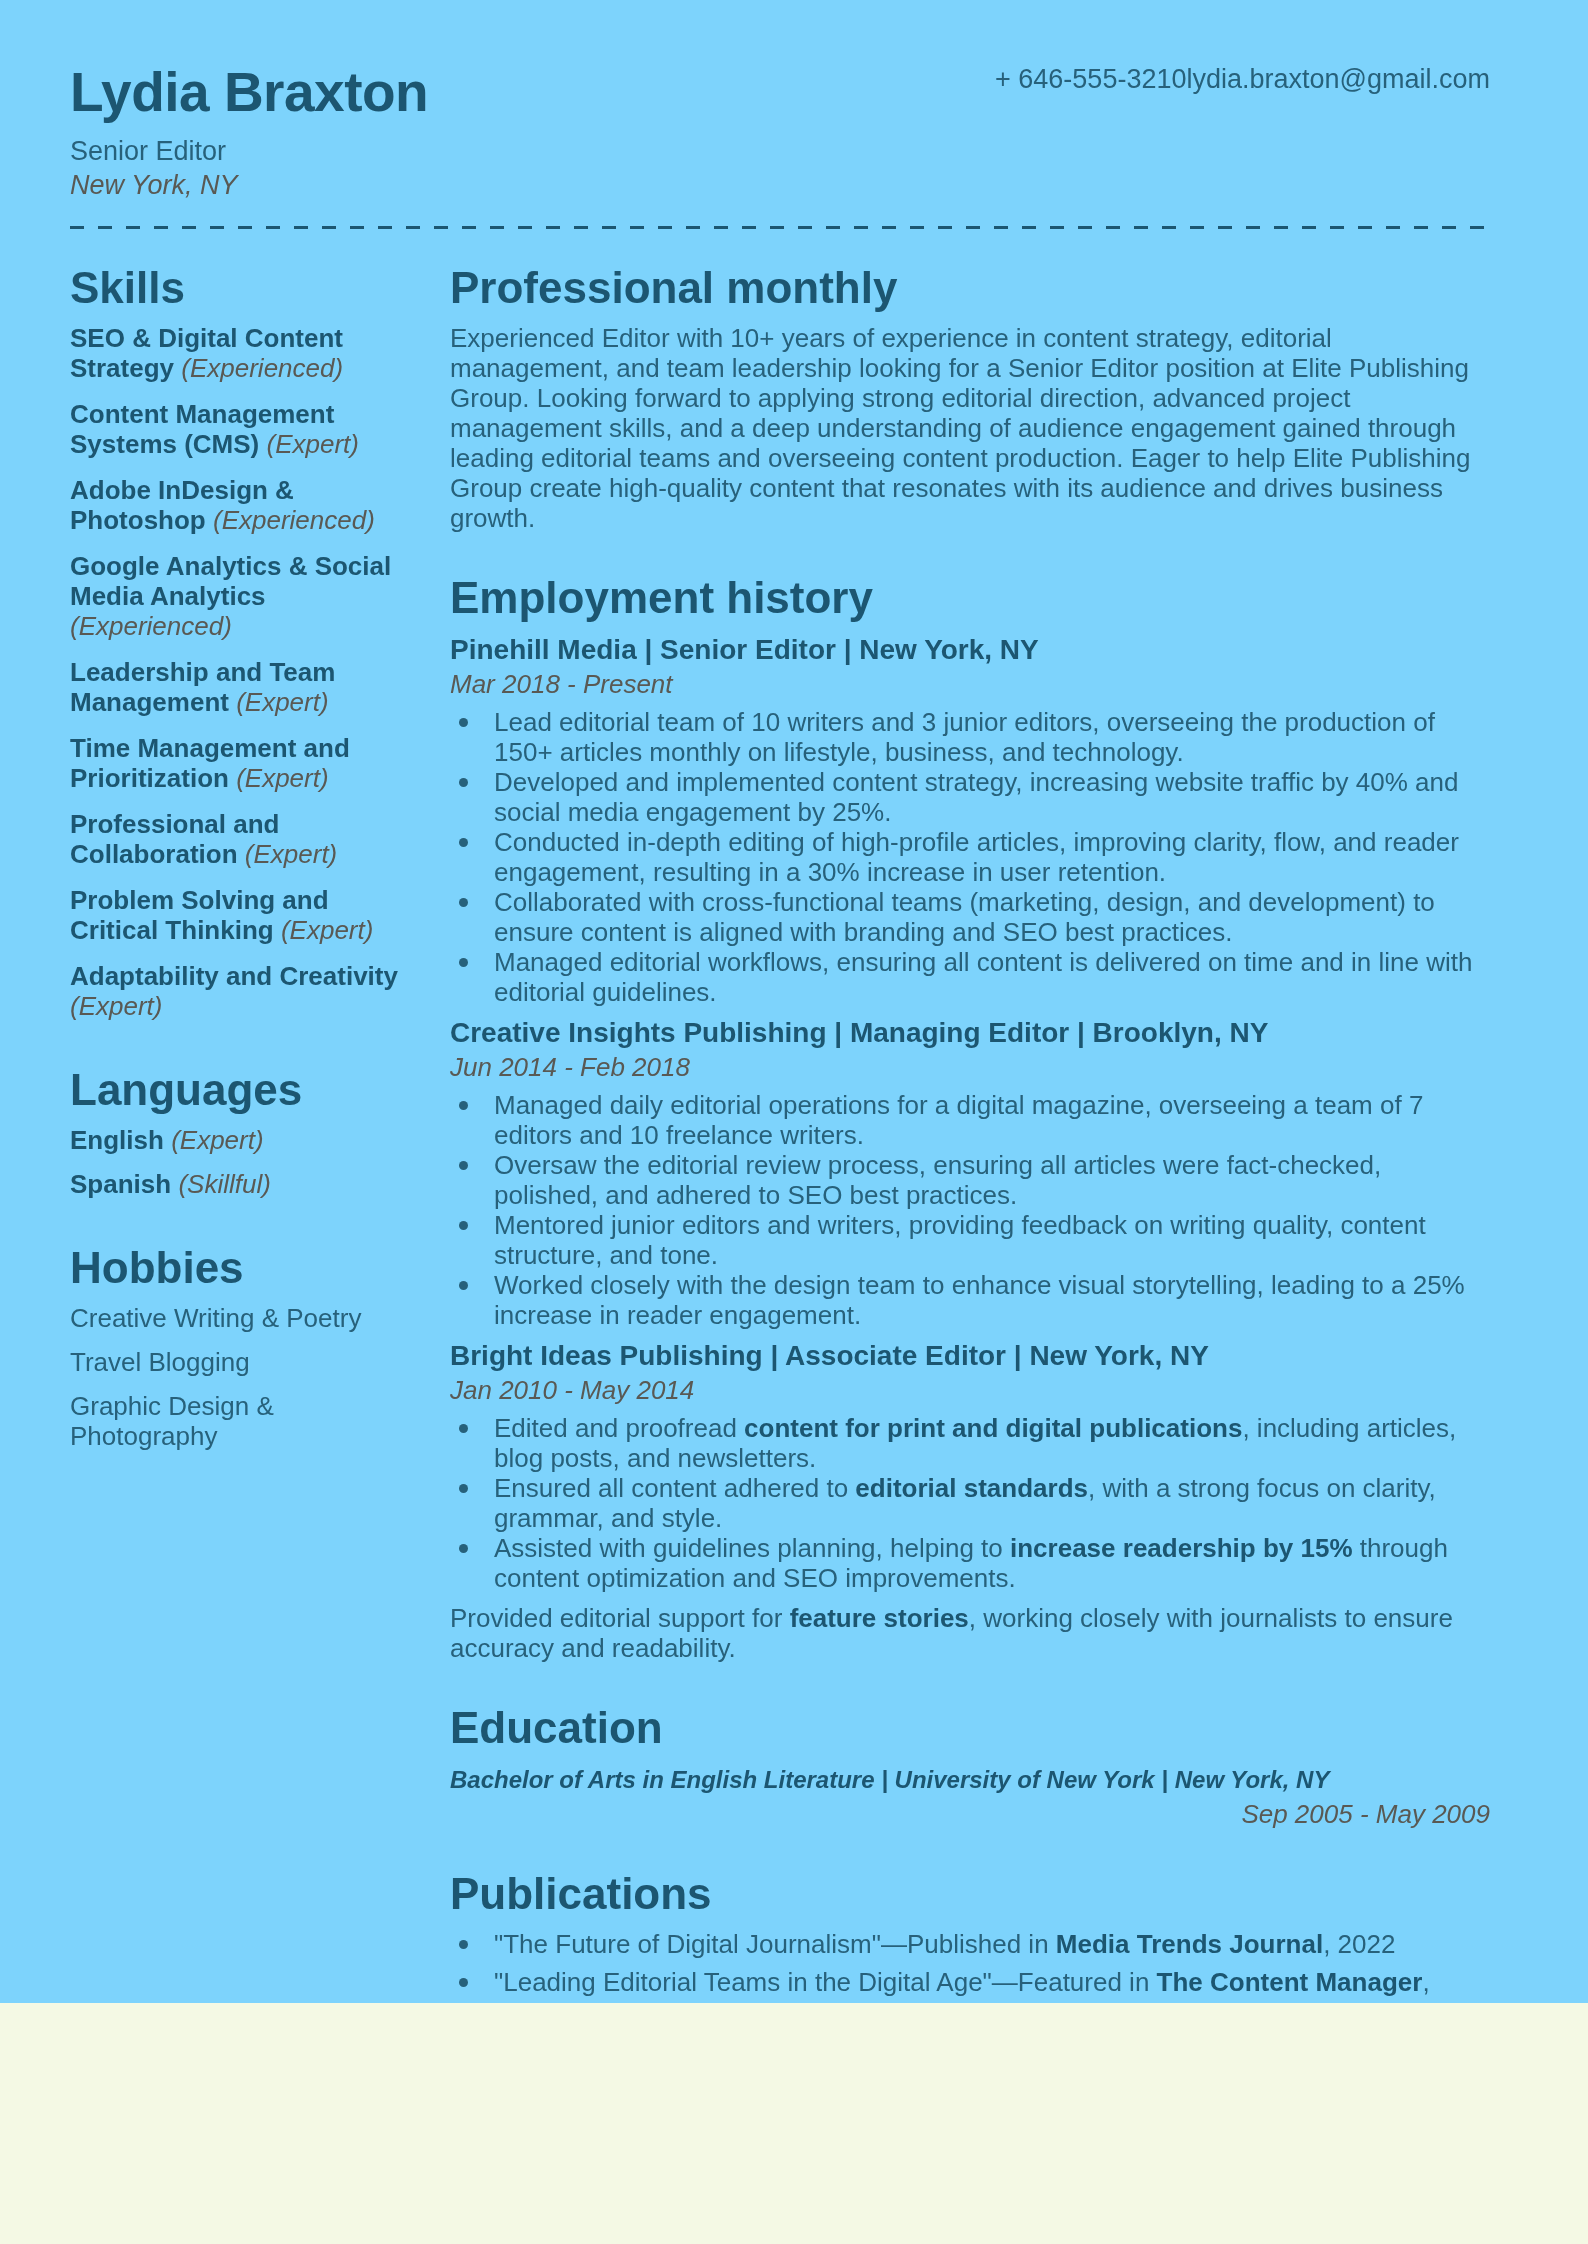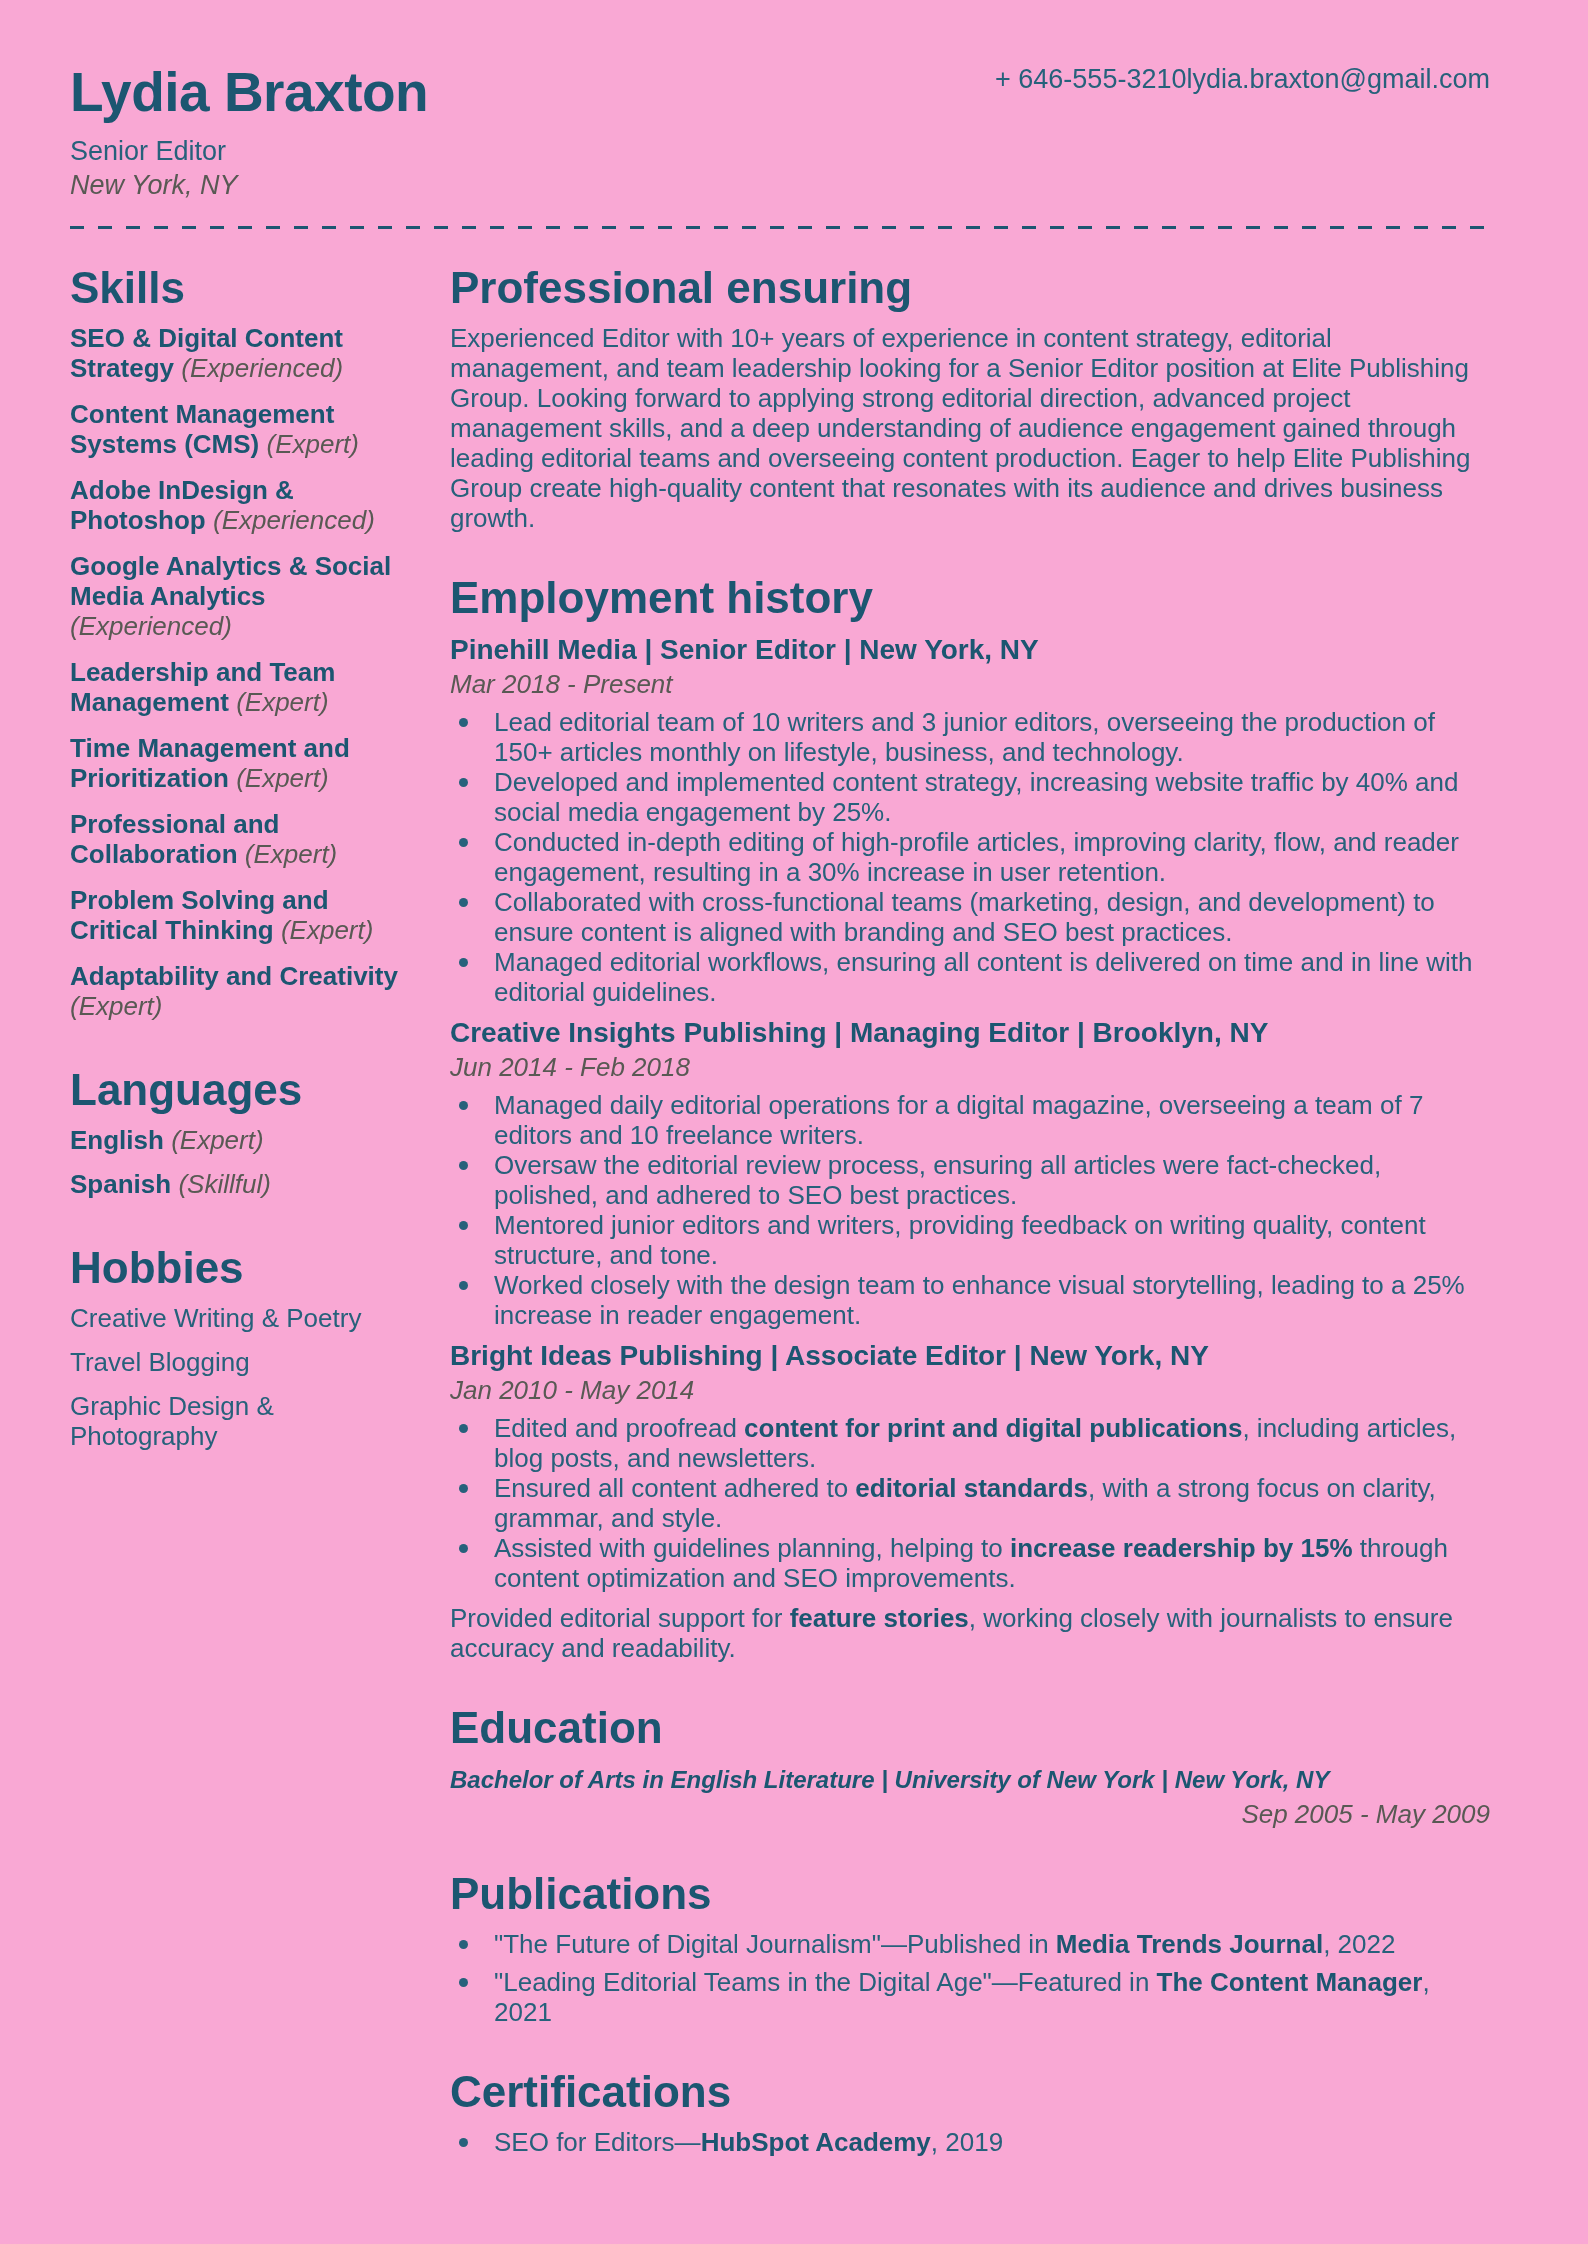--- a/index.html
+++ b/index.html
@@ -1,18 +1,18 @@
 <!DOCTYPE html>
 <html><head>
 <meta charset="utf-8">
 <style>
   html, body { margin:0; padding:0; background:#f4f9e4; }
   .page {
-    width:1588px; height:2244px; box-sizing:border-box; overflow:hidden;
-    background:#f9a8d4;
+    width:1588px; height:2003px; box-sizing:border-box; overflow:hidden;
+    background:#7dd3fc;
     padding:62px 98px 40px 70px;
     font-family:"Liberation Sans", sans-serif;
     font-size:26px; line-height:30px;
     color:#27617b;
   }
   
   .header { display:flex; justify-content:space-between; }
   .name {
     margin:0 0 12px; font-size:55px; line-height:60px; font-weight:bold;
     color:#1c5671; letter-spacing:-0.5px;
@@ -113,21 +113,21 @@
         <ul class="plain">
             <li class="hobby-item">Creative Writing &amp; Poetry</li>
             <li class="hobby-item">Travel Blogging</li>
             <li class="hobby-item">Graphic Design &amp; Photography</li>
           </ul>
       </section>
     </aside>
 
     <main class="main">
       <section class="sec">
-        <h2 class="sec-title">Professional ensuring</h2>
+        <h2 class="sec-title">Professional monthly</h2>
         <p class="summary-text">Experienced Editor with 10+ years of experience in content strategy, editorial management, and team leadership looking for a Senior Editor position at Elite Publishing Group. Looking forward to applying strong editorial direction, advanced project management skills, and a deep understanding of audience engagement gained through leading editorial teams and overseeing content production. Eager to help Elite Publishing Group create high-quality content that resonates with its audience and drives business growth.</p>
       </section>
 
       <section class="sec">
         <h2 class="sec-title">Employment history</h2>
         <div>
             <div class="job">
               <h3 class="job-heading">Pinehill Media | Senior Editor | New York, NY</h3>
               <div class="job-dates">Mar 2018 - Present</div>
               <ul class="bullets">

